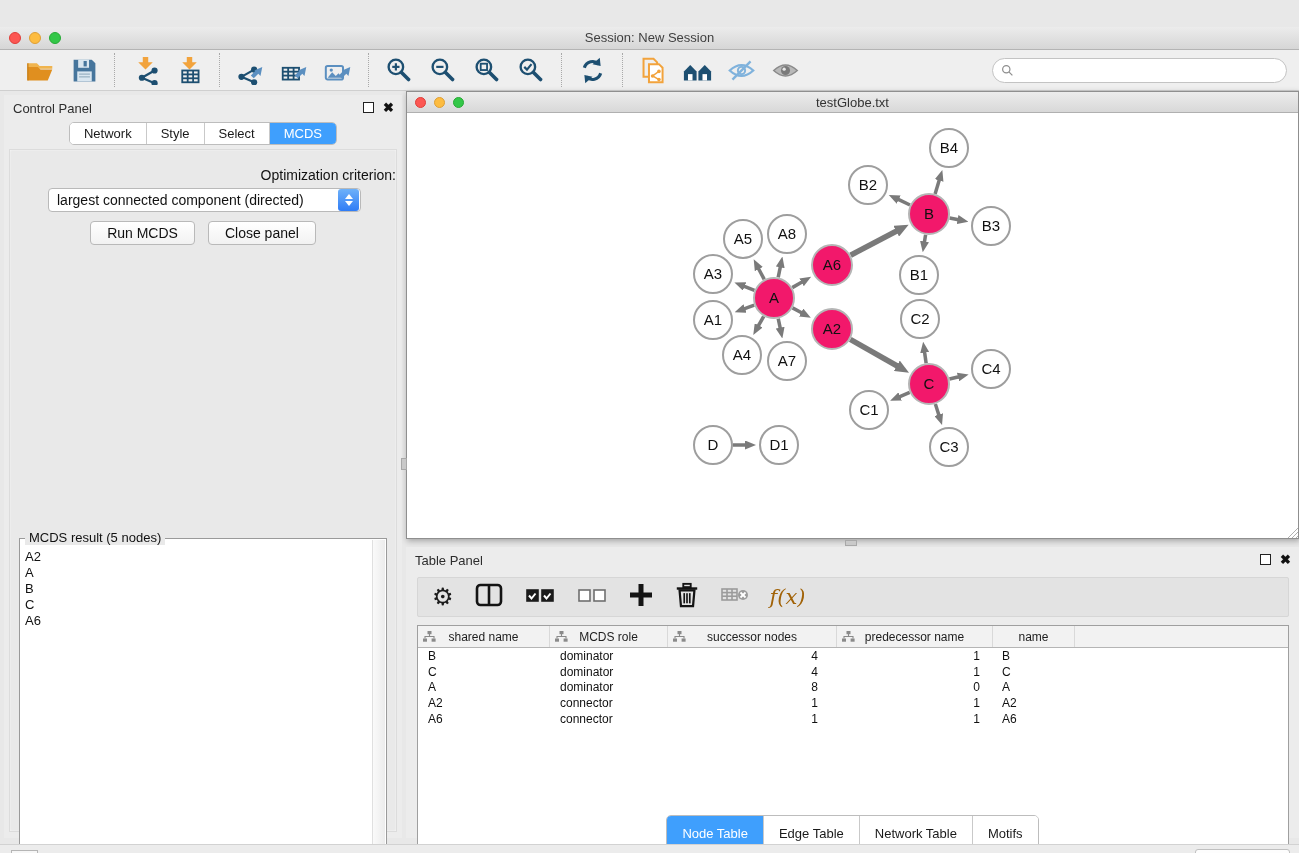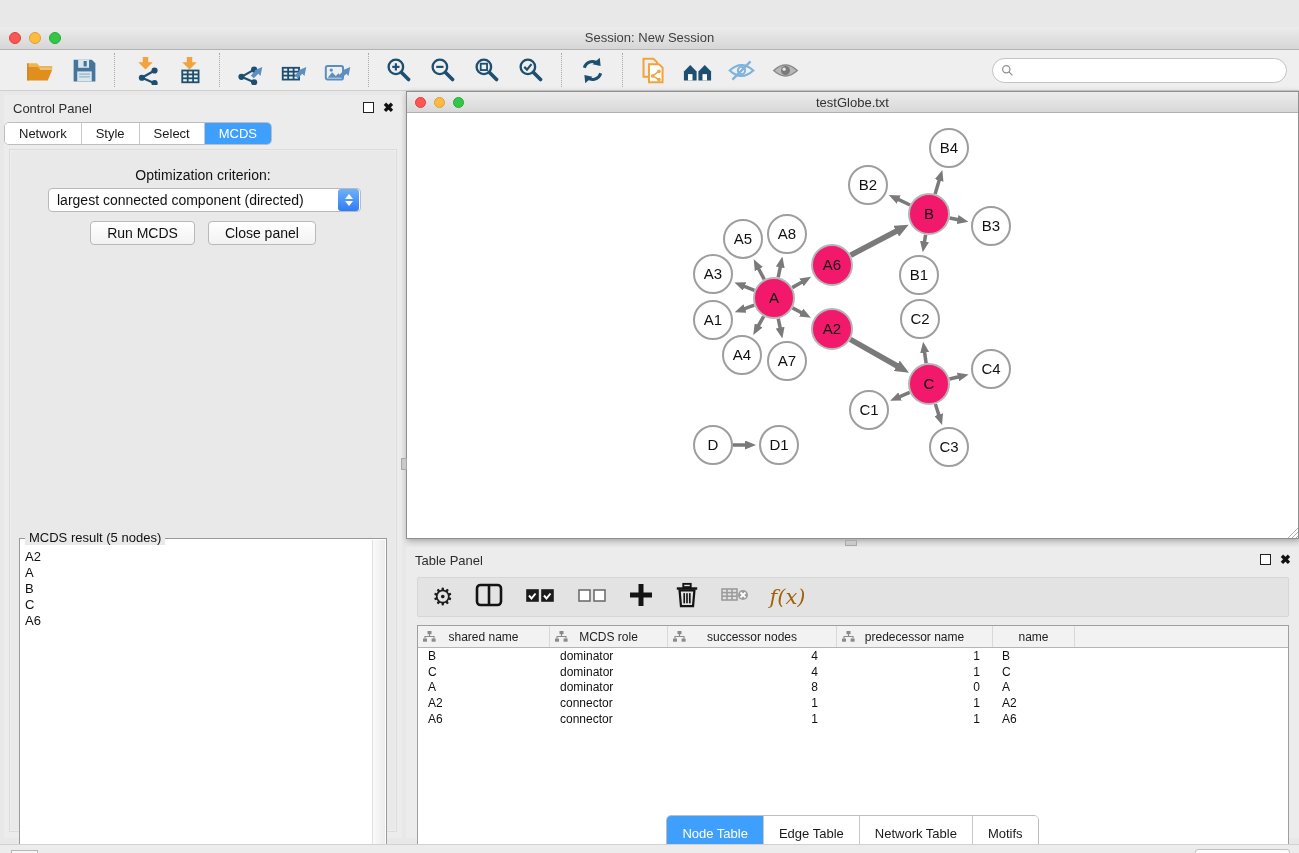--- a/index.html
+++ b/index.html
@@ -30,28 +30,28 @@
     border-radius:13px; display:flex; align-items:center; padding-left:8px; }
   #search-field svg { width:13px; height:13px; }
 
   
   #control-panel { left:4px; top:68px; width:398px; height:743px; background:#ececec; }
   .panel-head { height:26px; position:relative; }
   .panel-title { font-size:13px; color:#2d2d2d; padding:6px 0 0 9px; }
   .panel-btns { position:absolute; right:8px; top:7px; display:flex; gap:9px; align-items:center; }
   .float-btn { width:11px; height:11px; border:1.5px solid #222; background:#fff; }
   .close-btn { font-size:13px; font-weight:bold; color:#111; line-height:11px; }
-  #ctrl-tabs-row { position:absolute; left:0; top:27px; width:100%; display:flex; }
+  #ctrl-tabs-row { position:absolute; left:0; top:27px; width:100%; display:flex; justify-content:center; }
   .seg-tabs { display:flex; border:1px solid #bdbdbd; border-radius:5px; overflow:hidden; background:#fff; }
   .seg-tab { font-size:13px; color:#1a1a1a; padding:3px 14px; background:#fff; border-right:1px solid #c9c9c9; }
   .seg-tab:last-child { border-right:none; }
   .seg-tab.active { background:#3f9ffd; color:#fff; }
   #ctrl-content { position:absolute; left:5px; top:54px; width:388px; height:683px;
     background:#e9e9e9; border:1px solid #dcdcdc; box-shadow:0 0 2px rgba(255,255,255,.8) inset; }
-  #opt-label { text-align:center; font-size:14px; color:#111; margin-top:17px; }
+  #opt-label { text-align:right; font-size:14px; color:#111; margin-top:17px; }
   #opt-select { position:absolute; left:38px; top:38px; width:313px; height:24px; background:#fff;
     border:1px solid #b9b9b9; border-radius:4px; display:flex; align-items:center; }
   #opt-select .sel-text { flex:1; font-size:14px; color:#111; padding-left:8px; white-space:nowrap; }
   #opt-stepper { width:21px; height:22px; border-radius:3px; margin-right:1px;
     background:linear-gradient(#6eb1f9,#2f7cf6); display:flex; flex-direction:column;
     align-items:center; justify-content:center; gap:2px; }
   #opt-stepper span { width:0; height:0; border-left:4px solid transparent; border-right:4px solid transparent; }
   #opt-stepper .up { border-bottom:5px solid #fff; }
   #opt-stepper .down { border-top:5px solid #fff; }
   .push-btn { background:linear-gradient(#fff,#f2f2f2); border:1px solid #b9b9b9; border-radius:4px;

